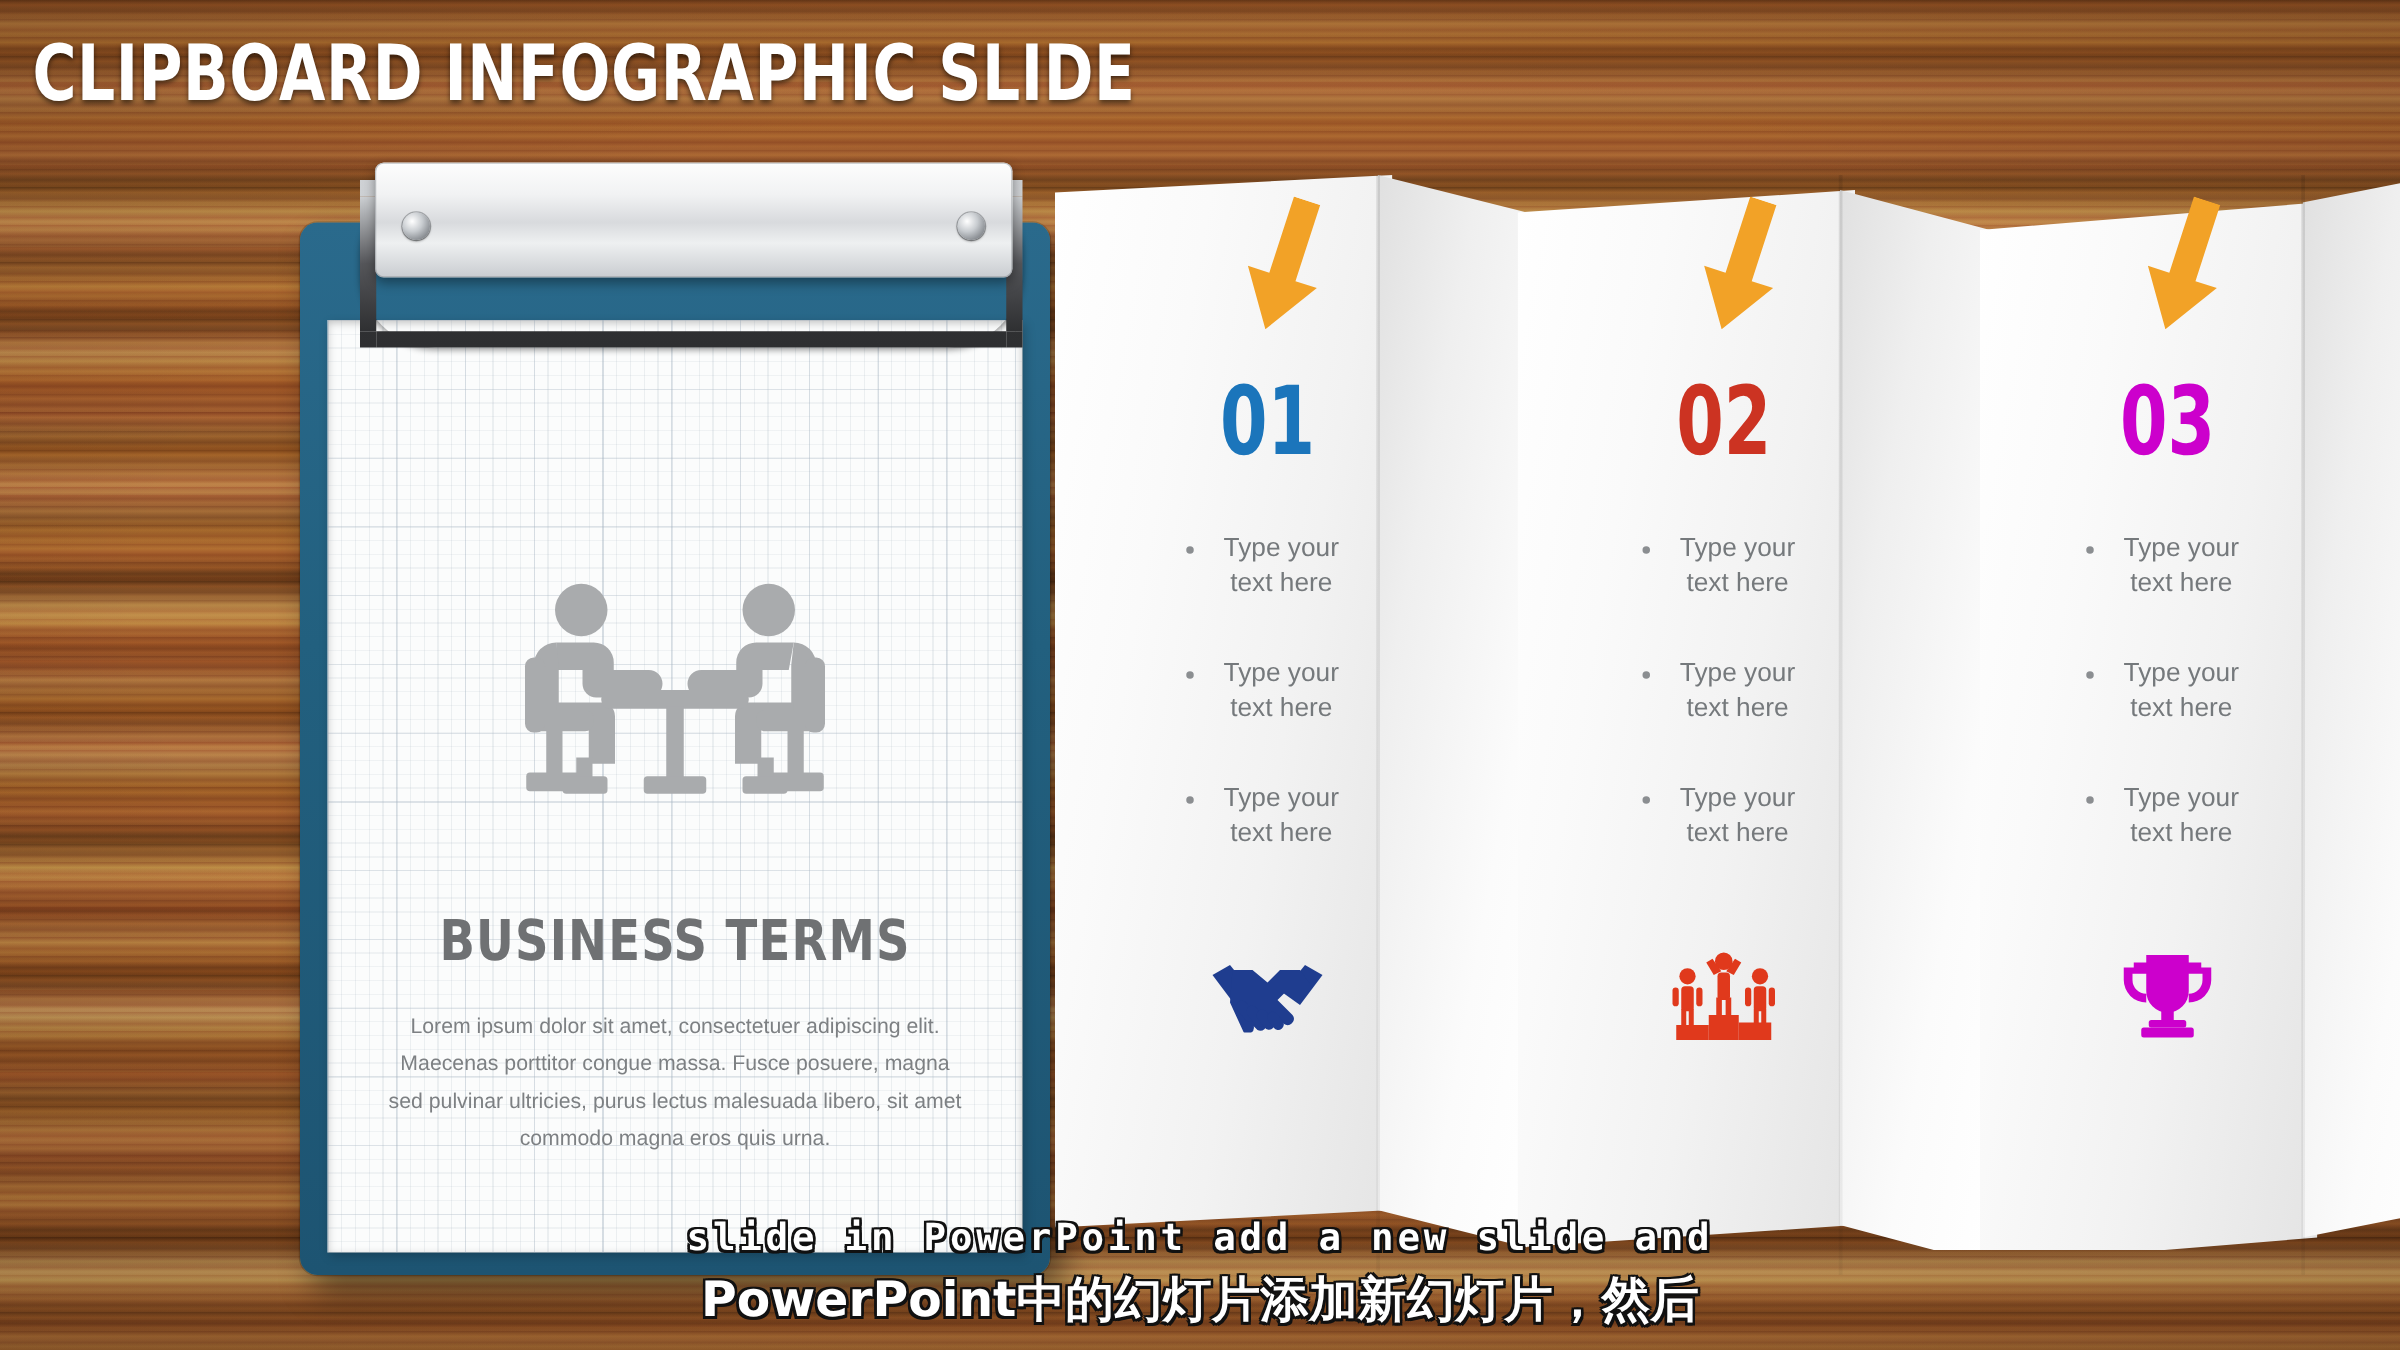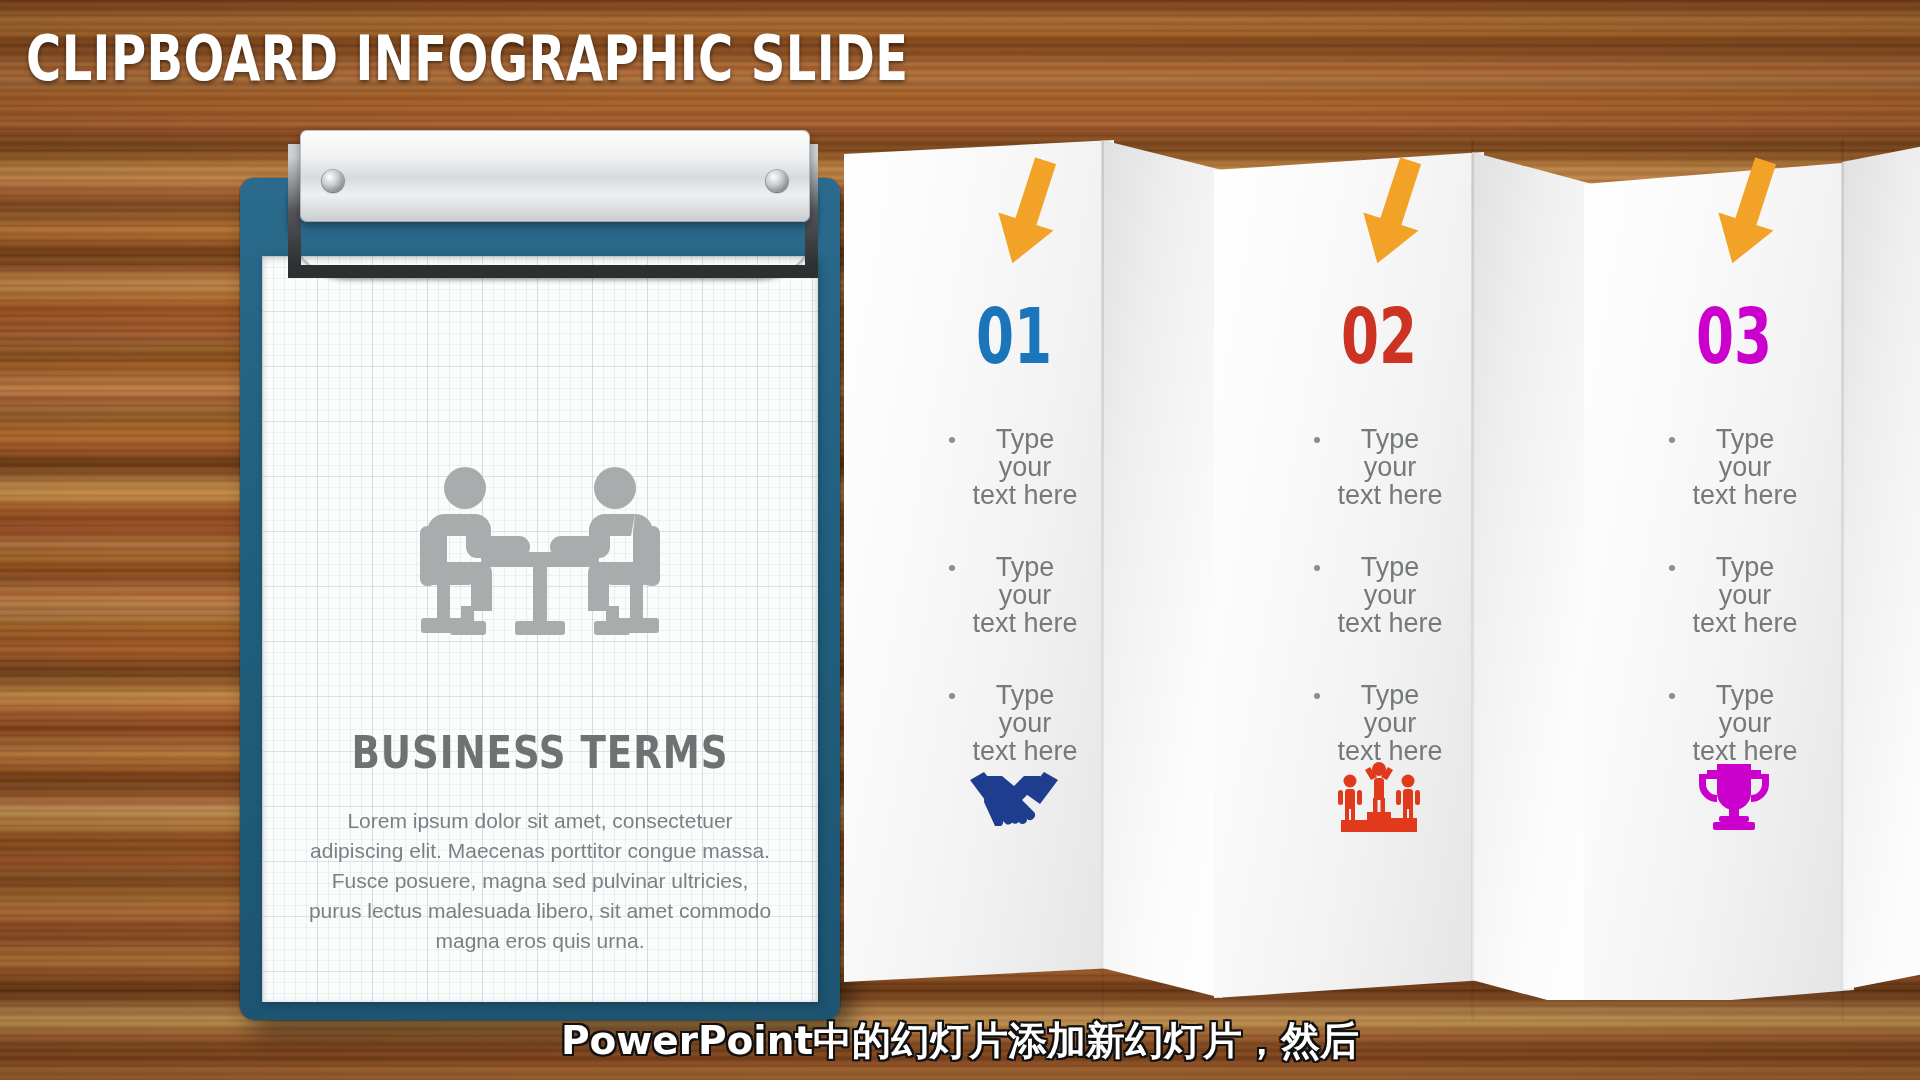--- a/index.html
+++ b/index.html
@@ -95,21 +95,21 @@
   
   #meeting-icon{ position:absolute; left:50%; top:210px; transform:translateX(-50%); }
   #clip-heading{
     position:absolute; left:0; right:0; top:470px; text-align:center;
     font-family:"Liberation Sans Narrow","DejaVu Sans Condensed","Liberation Sans",sans-serif;
     font-size:45px; font-weight:bold; letter-spacing:1px; color:#6f7173;
     transform:scaleX(0.92);
   }
   #clip-paragraph{
     position:absolute; left:44px; right:44px; top:550px;
-    text-align:center; font-size:21px; line-height:30px; color:#7d8083;
+    text-align:center; font-size:17px; line-height:30px; color:#7d8083;
   }
 
   
   #fan{ position:absolute; left:844px; top:140px; width:1115px; height:900px; }
   .panel{
     position:absolute; top:0; width:270px; height:860px;
     background:linear-gradient(100deg,#ffffff 0%,#fafafa 30%,#f2f2f2 62%,#e4e4e4 100%);
   }
   .panel.shade{
     background:linear-gradient(100deg,#e0e0e0 0%,#efefef 30%,#fbfbfb 70%,#ffffff 100%);
@@ -143,21 +143,21 @@
   }
   .bullets{ position:absolute; left:0; right:0; top:285px; }
   .bullet-item{
     display:flex; justify-content:center; align-items:flex-start;
     gap:16px; margin-bottom:44px;
   }
   .bullet-dot{
     width:6px; height:6px; border-radius:50%; background:#8b8e91; margin-top:12px; flex:0 0 auto;
   }
   .bullet-text{
-    font-size:27px; line-height:28px; color:#75797c; text-align:center; width:108px;
+    font-size:21px; line-height:28px; color:#75797c; text-align:center; width:108px;
   }
   .col-icon{ position:absolute; left:0; right:0; top:620px; display:flex; justify-content:center; }
 
   
   #subtitles{
     position:absolute; left:0; right:0; bottom:14px;
     text-align:center; pointer-events:none;
   }
   .sub-line{
     font-size:33px; font-weight:bold; color:#ffffff; line-height:50px;
@@ -383,14 +383,15 @@
           <rect x="34" y="44" width="10" height="14"></rect>
           <rect x="24" y="56" width="30" height="6" rx="2"></rect>
           <rect x="18" y="62" width="42" height="8" rx="2"></rect>
         </g>
       </svg>
     </div>
   </div>
 </div>
 
 <div id="subtitles">
+  <div class="sub-line" id="sub-line-en">slide in PowerPoint add a new slide and</div>
   <div class="sub-line" id="sub-line-zh">PowerPoint中的幻灯片添加新幻灯片，然后</div>
 </div>
 
 </body></html>

